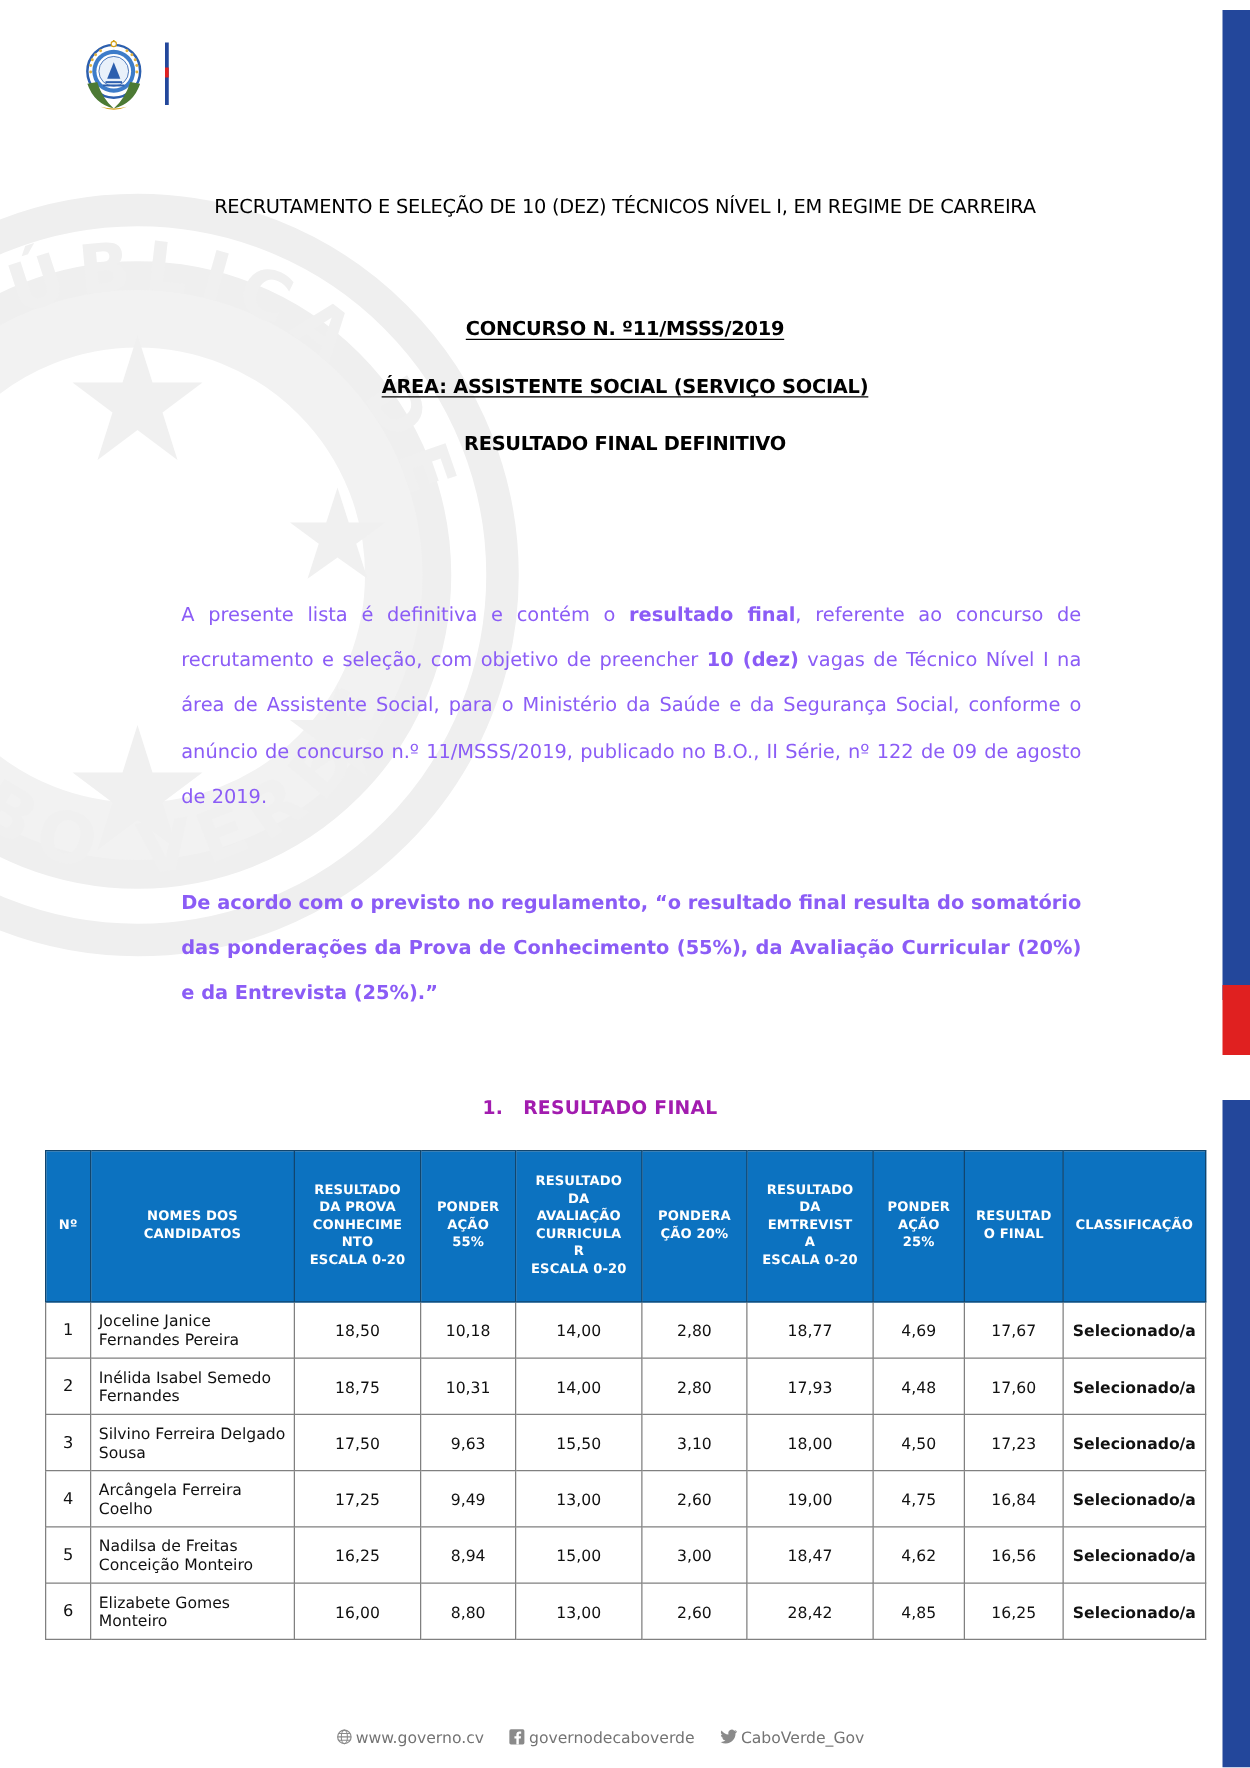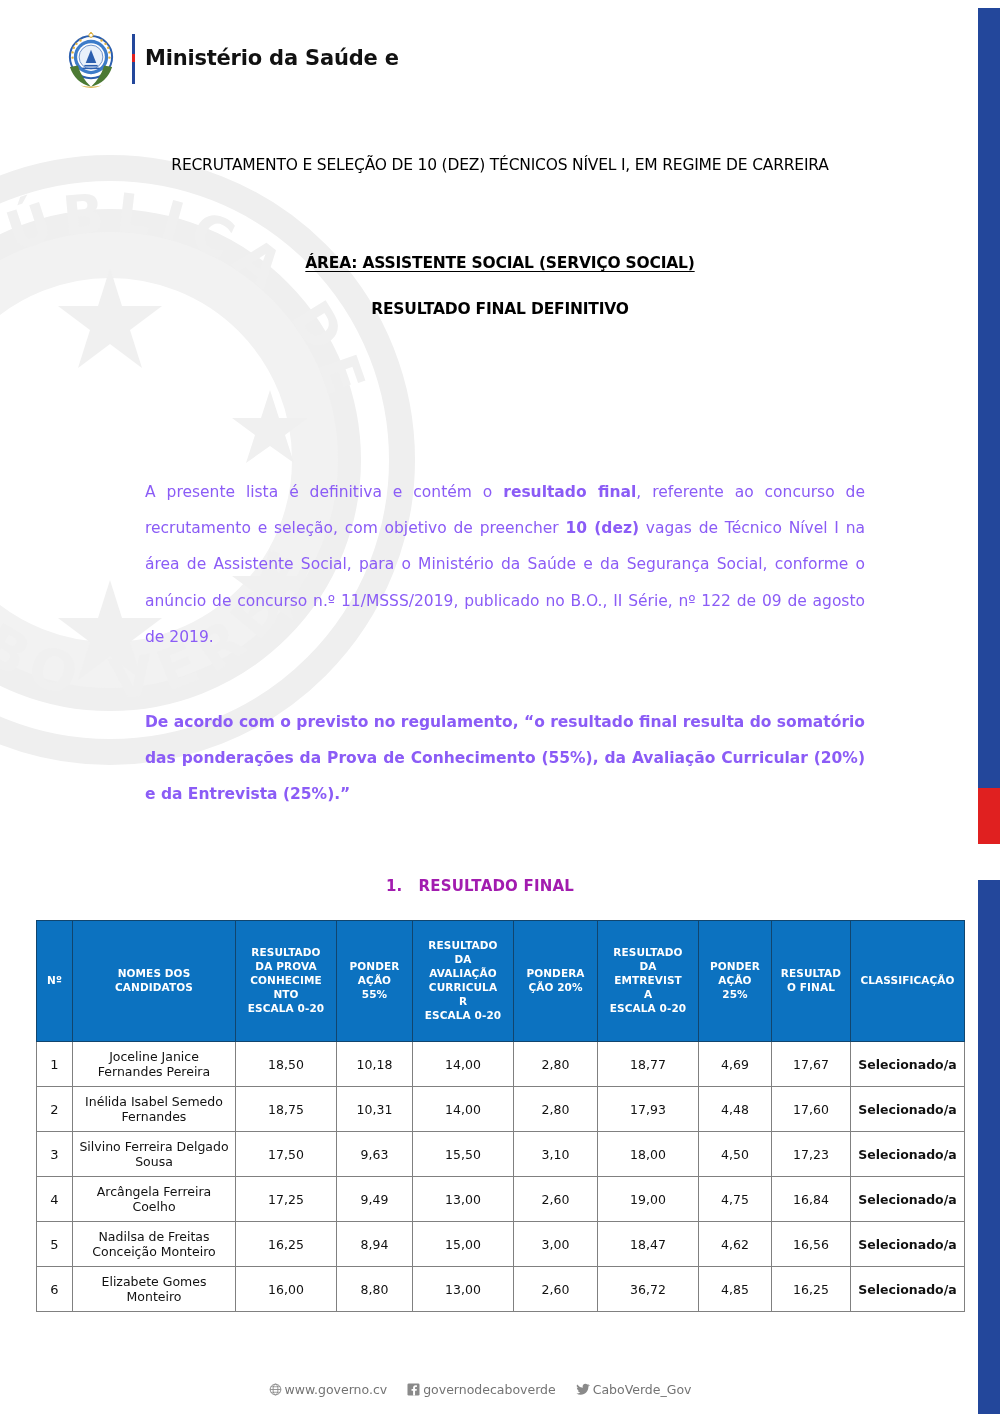--- a/index.html
+++ b/index.html
@@ -155,21 +155,21 @@
   .results-table td {
     border: 1px solid #808080;
     font-family: "DejaVu Sans", sans-serif;
     font-size: 12.5px;
     color: #111;
     height: 40px;
     padding: 2px 6px;
     vertical-align: middle;
   }
   .results-table td.c-num   { text-align: center; width: 36px; font-size: 13px; }
-  .results-table td.c-name  { text-align: center;  line-height: 1.22; }
+  .results-table td.c-name  { text-align: left;  line-height: 1.22; }
   .results-table td.c-val   { text-align: center; }
   .results-table td.c-class { text-align: center; font-weight: bold; }
 
   
   .footer {
     position: absolute;
     left: 0;
     top: 1382px;
     width: 960px;
     text-align: center;
@@ -234,27 +234,27 @@
         <circle cx="66" cy="22" r="1.8"></circle>
       <circle cx="22" cy="48" r="1.8"></circle>
         <circle cx="78" cy="48" r="1.8"></circle>
     </g>
     <path d="M18 62 Q 26 86 50 92 Q 36 80 30 60 Z" fill="#4c7a34"></path>
     <path d="M82 62 Q 74 86 50 92 Q 64 80 70 60 Z" fill="#4c7a34"></path>
     <path d="M34 90 Q 50 97 66 90 Q 50 94 34 90 Z" fill="#d4a017"></path>
   </svg>
   <div class="logo-divider"></div>
   <div class="logo-text">
-    <div>Ministério da Saúde e</div>
   </div>
 </div>
 
 <div class="doc-title">RECRUTAMENTO E SELEÇÃO DE 10 (DEZ) TÉCNICOS NÍVEL I, EM REGIME DE CARREIRA</div>
 
 <div class="subtitle-group">
+  <div class="underlined">CONCURSO N. º11/MSSS/2019</div>
   <div class="underlined">ÁREA: ASSISTENTE SOCIAL (SERVIÇO SOCIAL)</div>
   <div>RESULTADO FINAL DEFINITIVO</div>
 </div>
 
 <p class="body-para p1">
   <span>A presente lista é definitiva e contém o </span><b>resultado final</b><span>, referente ao concurso de recrutamento e seleção, com objetivo de preencher </span><b>10 (dez)</b><span> vagas de Técnico Nível I na área de Assistente Social, para o Ministério da Saúde e da Segurança Social, conforme o anúncio de concurso n.º 11/MSSS/2019, publicado no B.O., II Série, nº 122 de 09 de agosto de 2019.</span>
 </p>
 
 <p class="body-para p2">De acordo com o previsto no regulamento, “o resultado final resulta do somatório das ponderações da Prova de Conhecimento (55%), da Avaliação Curricular (20%) e da Entrevista (25%).”</p>
 
@@ -390,21 +390,21 @@
         <td class="c-val">16,56</td>
         <td class="c-class">Selecionado/a</td>
       </tr>
       <tr>
         <td class="c-num">6</td>
         <td class="c-name">Elizabete Gomes Monteiro</td>
         <td class="c-val">16,00</td>
         <td class="c-val">8,80</td>
         <td class="c-val">13,00</td>
         <td class="c-val">2,60</td>
-        <td class="c-val">36,72</td>
+        <td class="c-val">28,42</td>
         <td class="c-val">4,85</td>
         <td class="c-val">16,25</td>
         <td class="c-class">Selecionado/a</td>
       </tr>
     </tbody>
 </table>
 
 <div class="footer">
   <span class="item">
     <svg width="13" height="13" viewBox="0 0 16 16">

